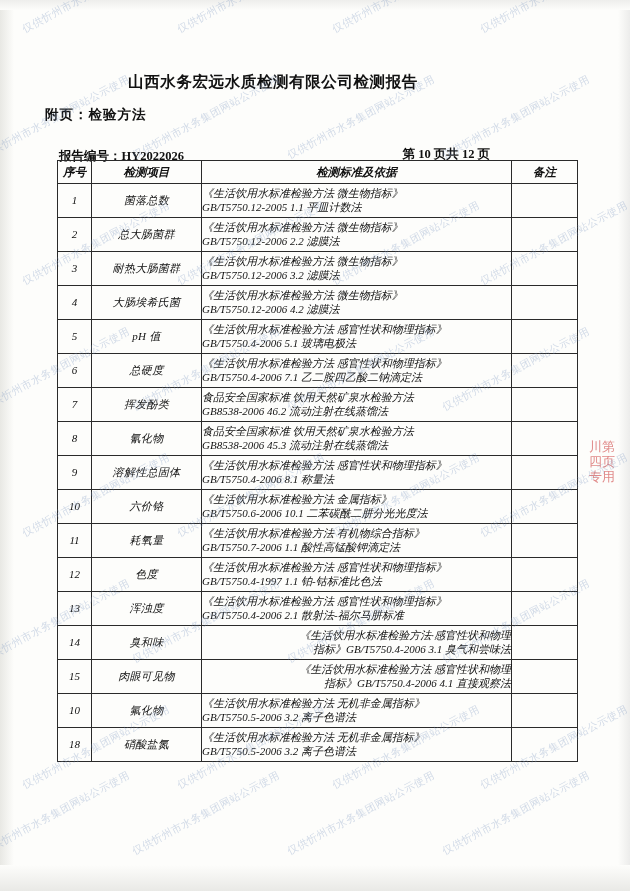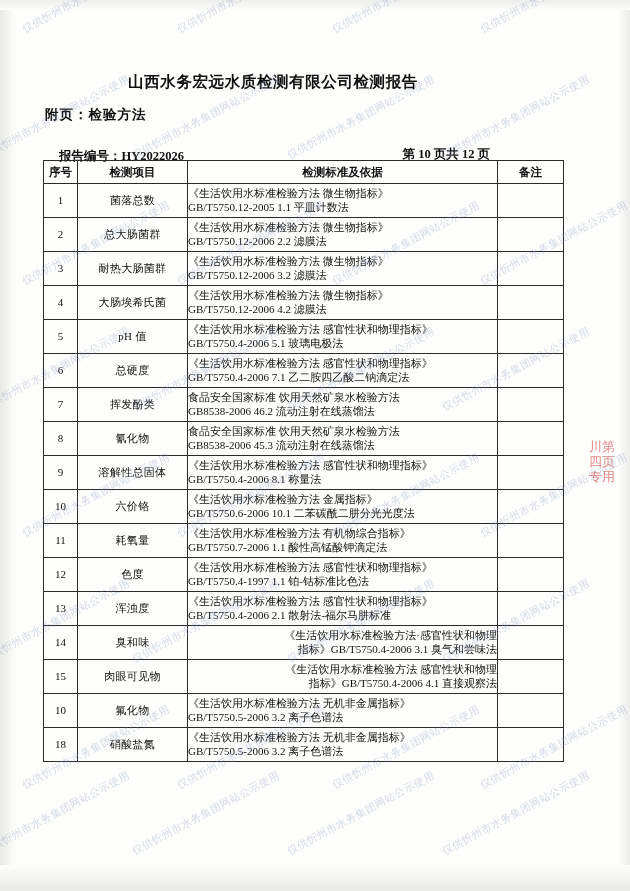--- a/index.html
+++ b/index.html
@@ -77,25 +77,26 @@
   .page-no {
     position: absolute;
     right: 56px;
     top: 146px;
     font-size: 12.5px;
     font-weight: bold;
   }
 
   table.main {
     position: absolute;
-    left: 43px;
+    left: 57px;
     top: 160px;
     width: 520px;
     border-collapse: collapse;
     table-layout: fixed;
+    font-style: italic;
   }
   table.main th, table.main td {
     border: 1px solid #2a2a2a;
     font-size: 11px;
     padding: 0;
     vertical-align: middle;
     line-height: 1.25;
   }
   table.main th {
     font-weight: bold;

